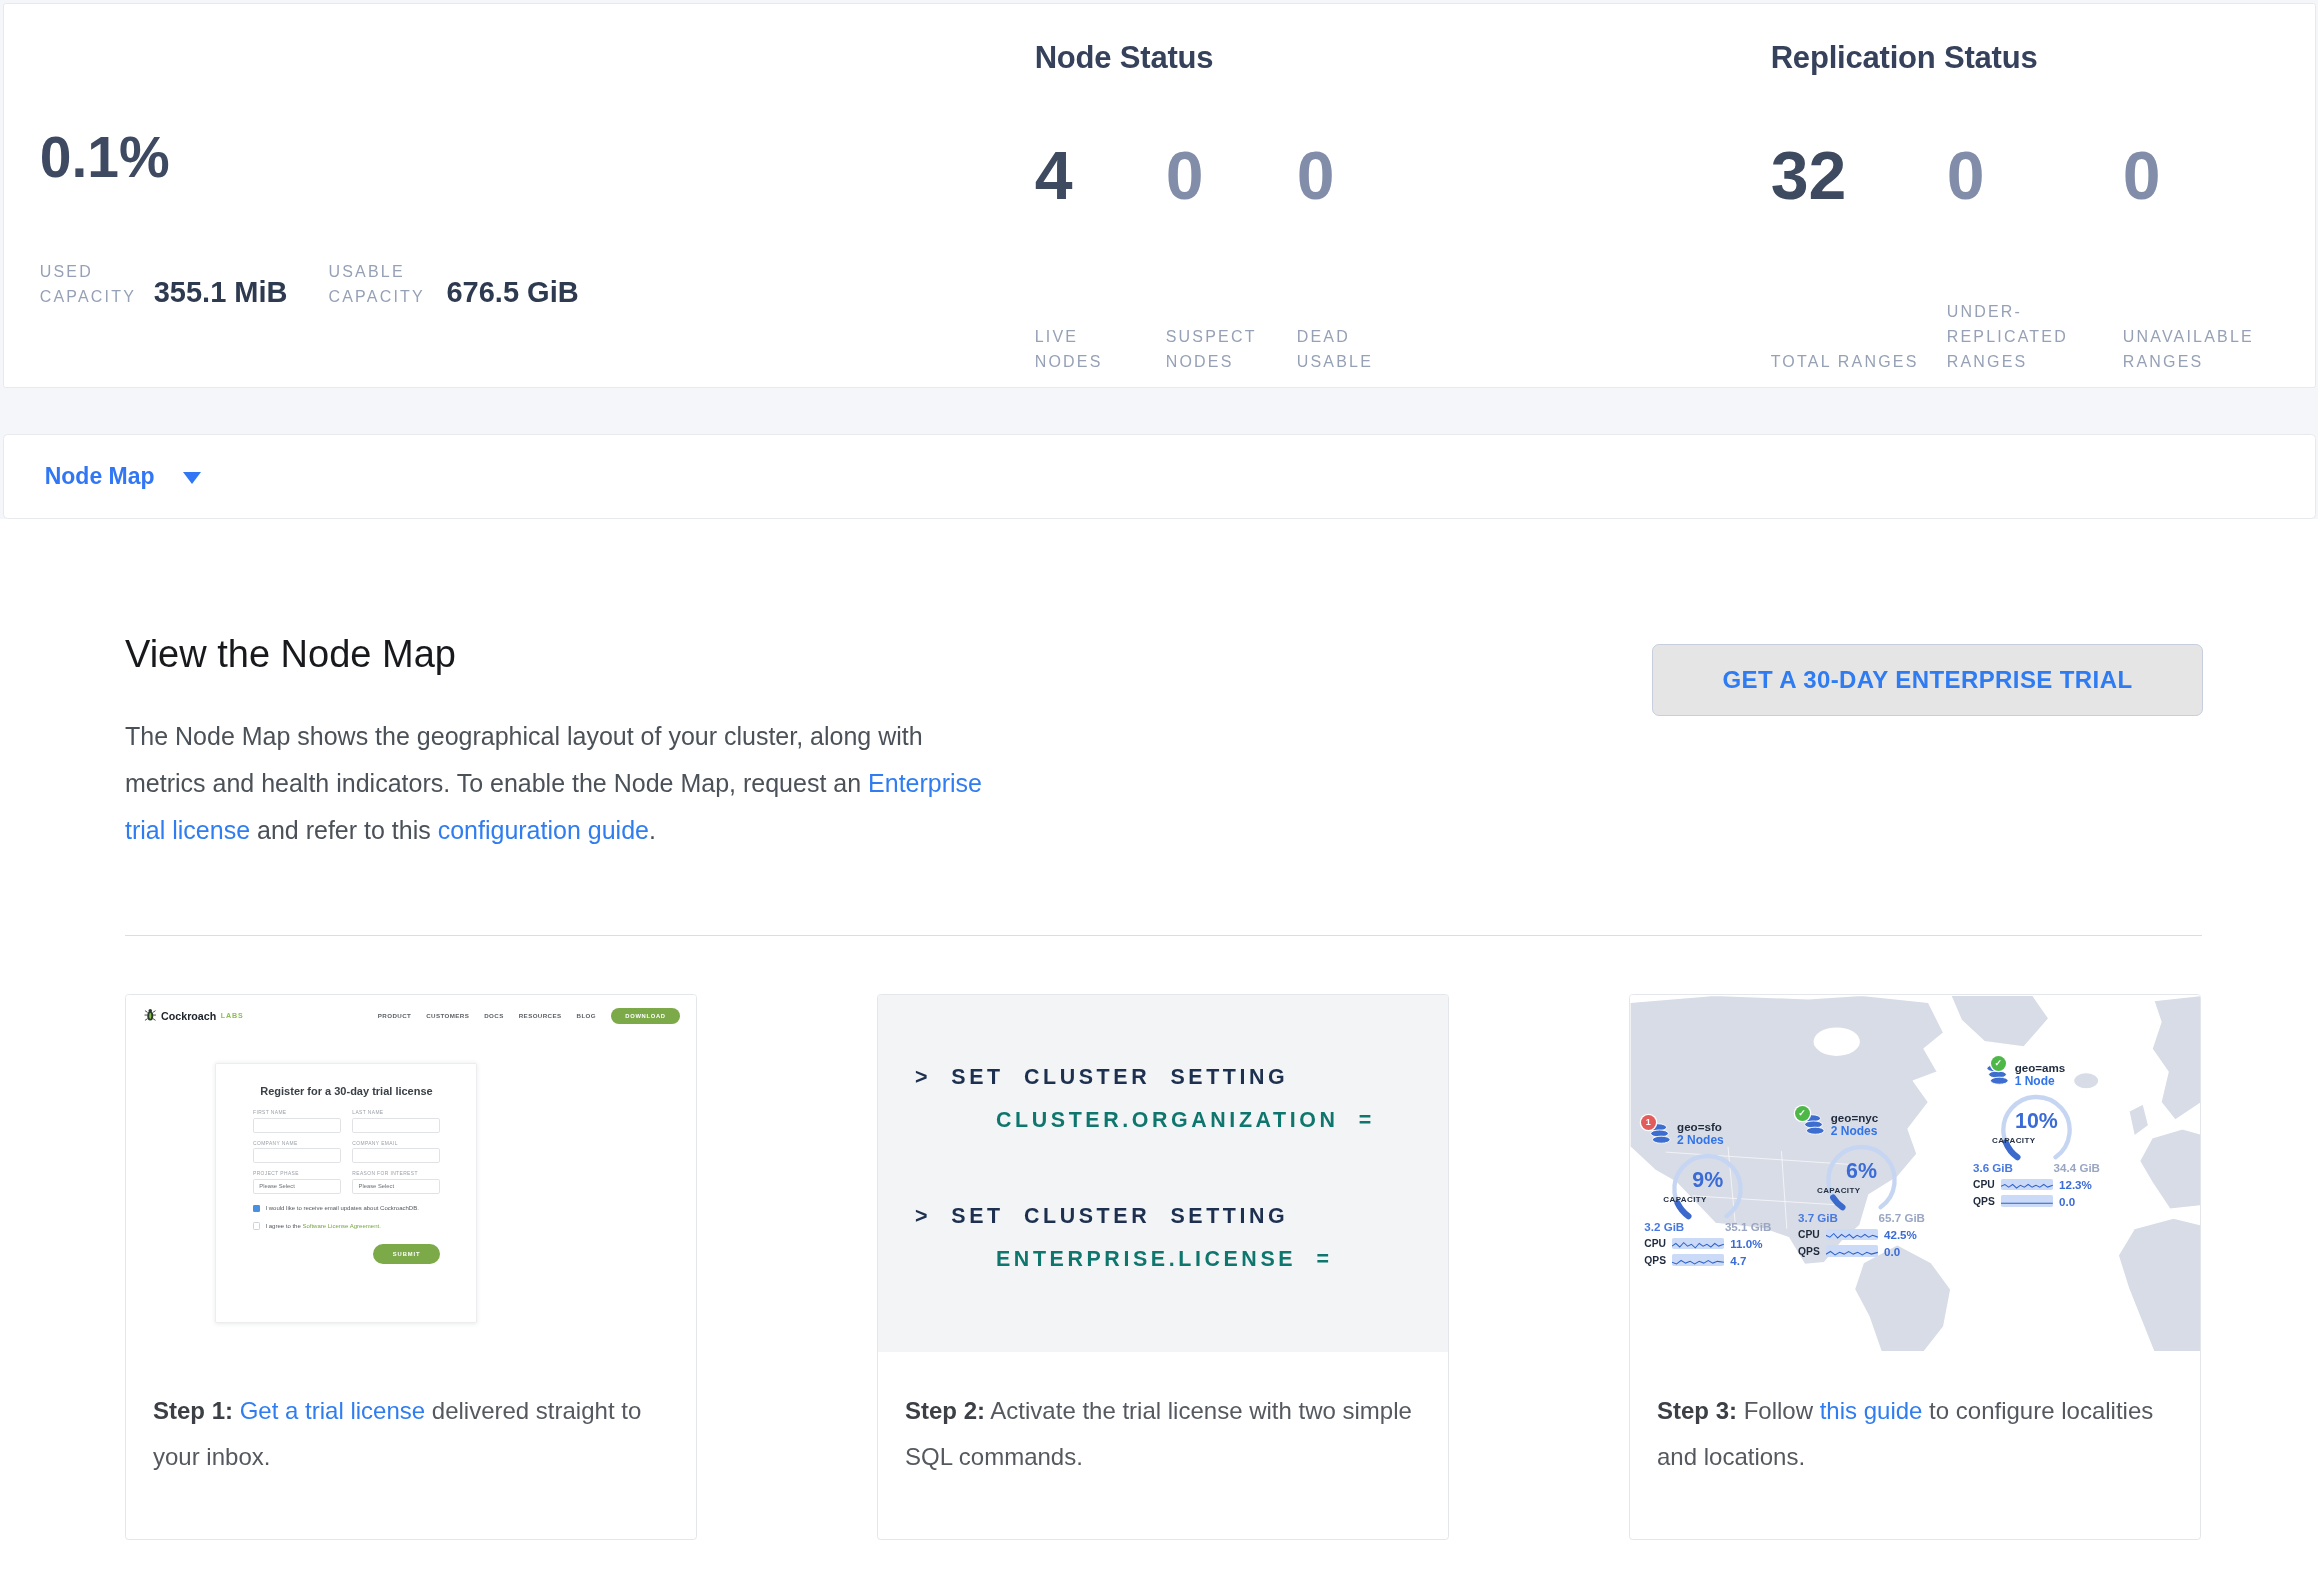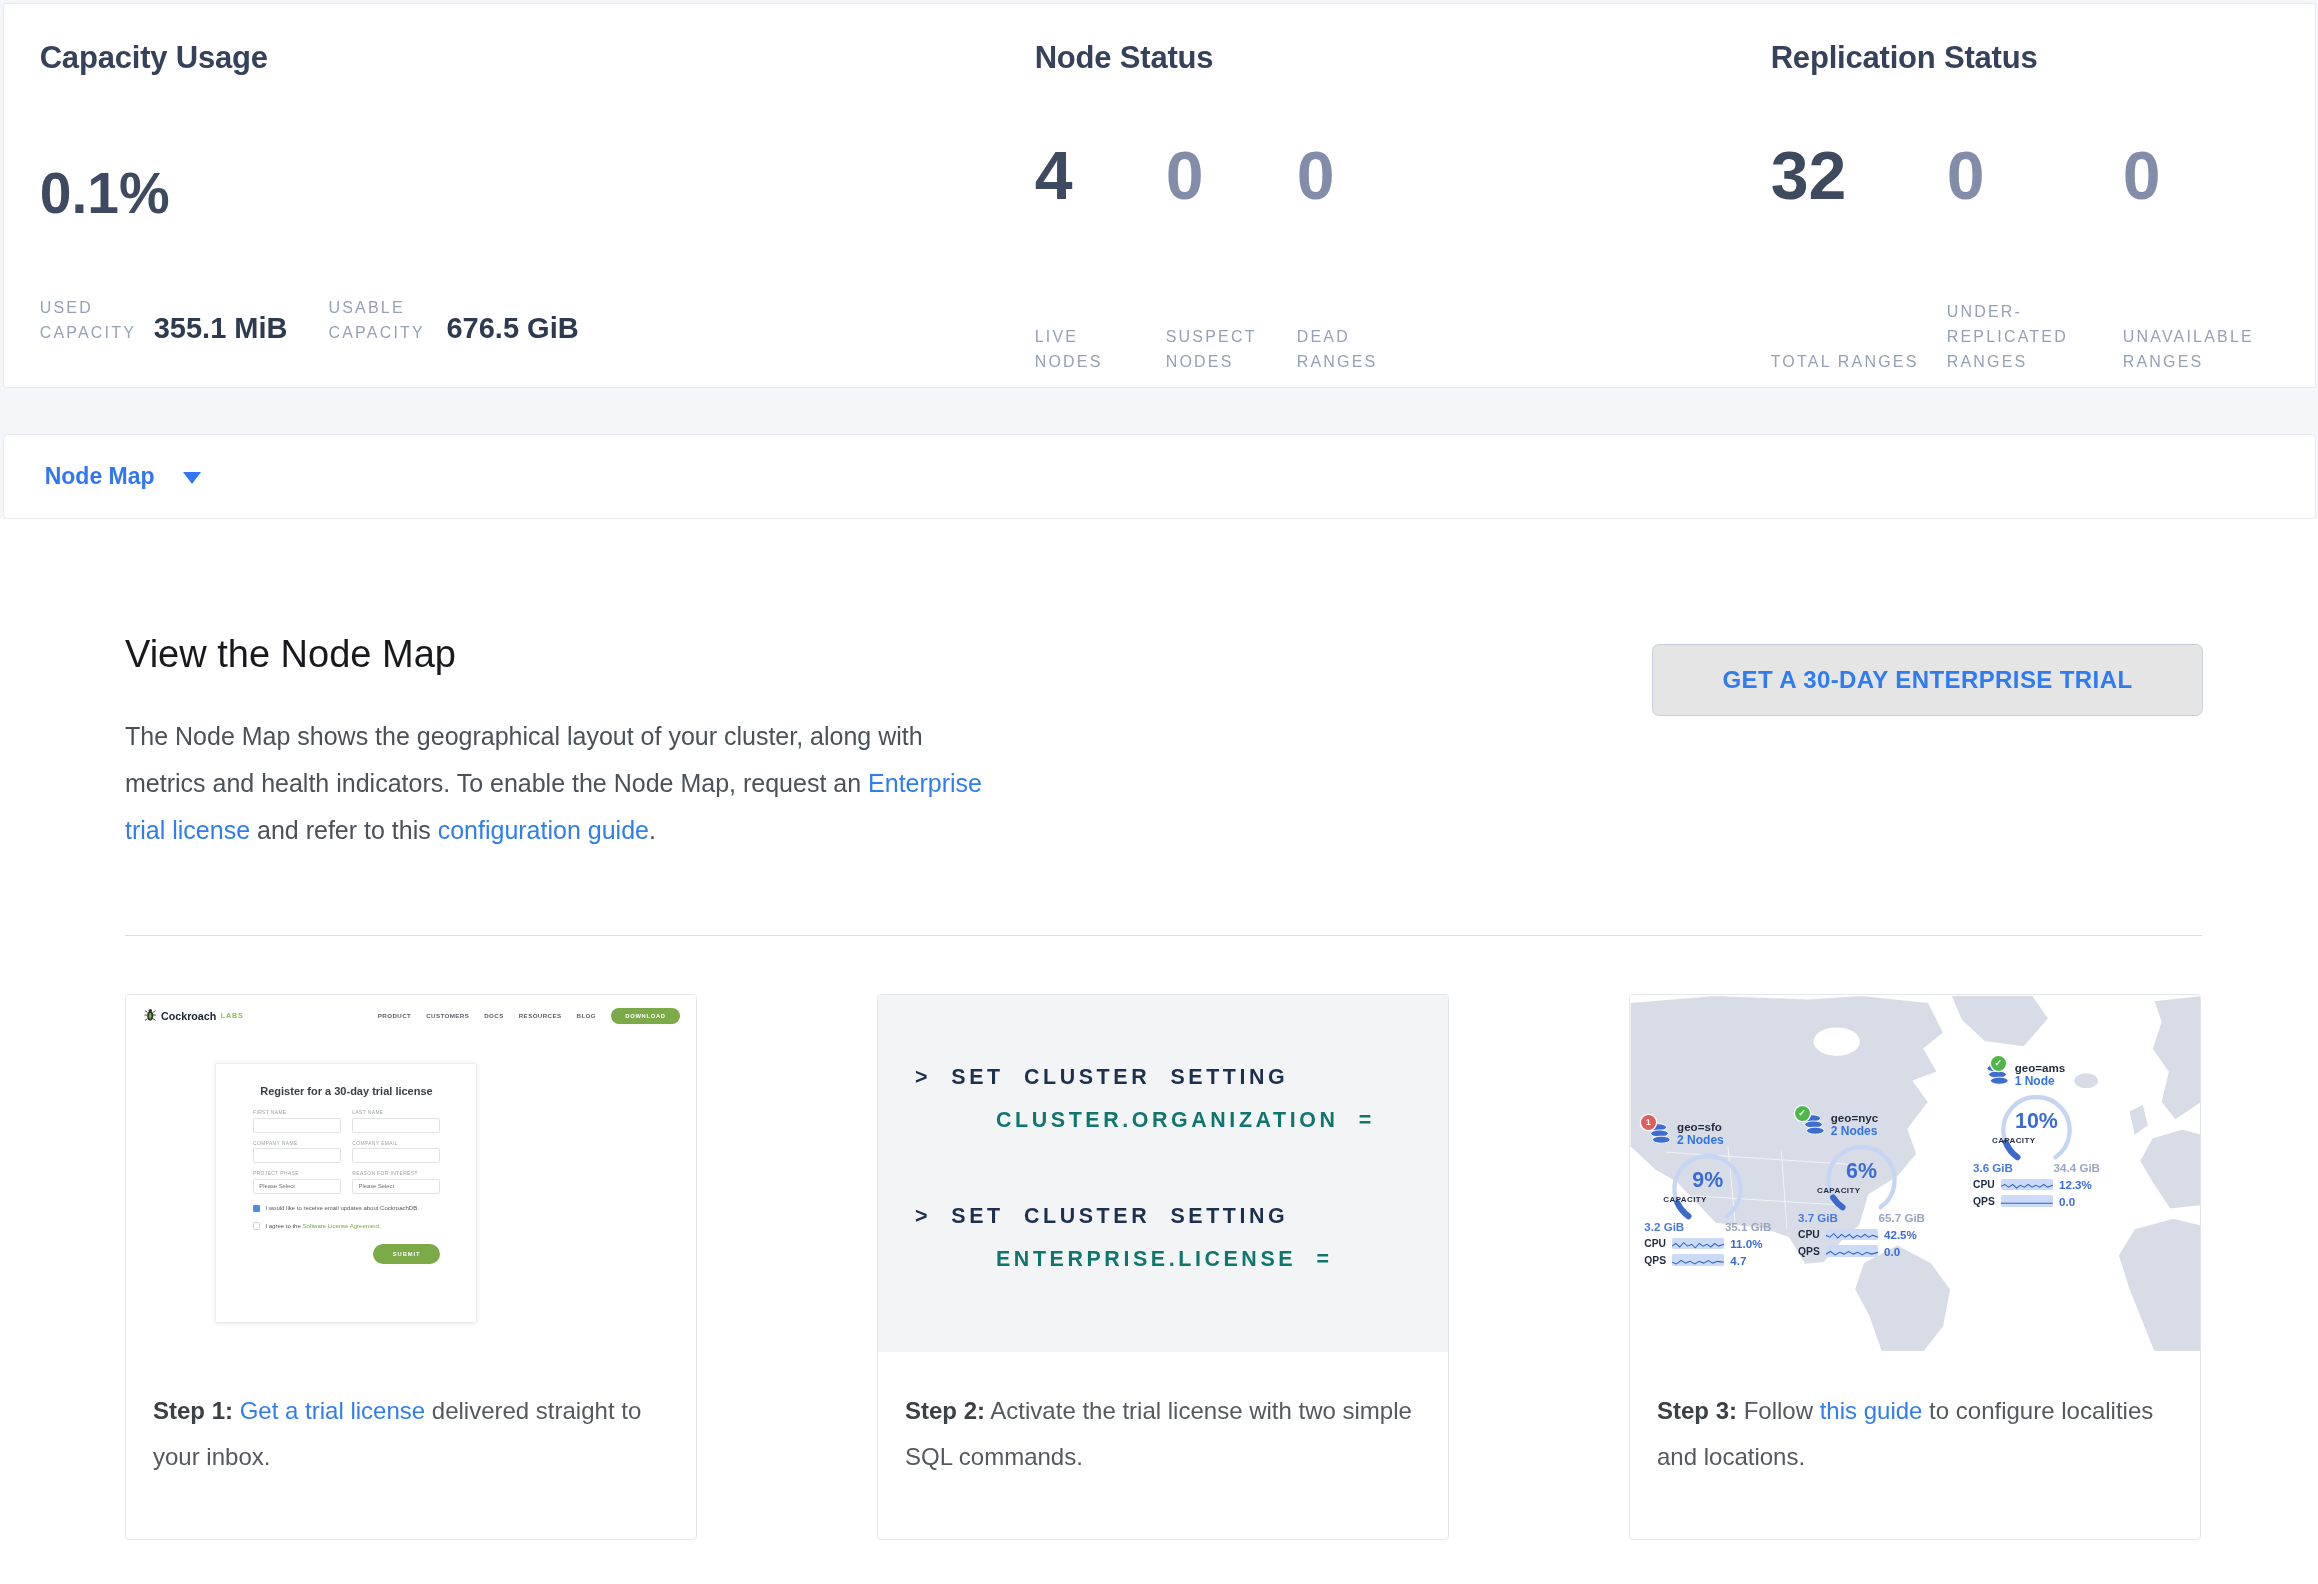--- a/index.html
+++ b/index.html
@@ -127,21 +127,20 @@
   .nw-stat-value { width:41px; margin-left:6.2px; font-size:11.6px; font-weight:700; color:#3a6bd6; }
 </style>
 </head>
 <body>
 
 <div class="page">
 
   <div class="top-panel">
 
     <div class="stat-group capacity">
-      <div class="stat-title">Capacity Usage</div>
       <div class="cap-row">
         <div class="cap-pct">0.1%</div>
       </div>
       <div class="cap-stats">
         <div class="u-label cap-stat-label">USED CAPACITY</div>
         <div class="cap-stat-value">355.1 MiB</div>
         <div class="u-label cap-stat-label" style="width:118px;">USABLE CAPACITY</div>
         <div class="cap-stat-value">676.5 GiB</div>
       </div>
     </div>
@@ -152,21 +151,21 @@
         <div class="metric-col">
           <div class="num primary">4</div>
           <div class="u-label metric-label">LIVE NODES</div>
         </div>
         <div class="metric-col">
           <div class="num secondary">0</div>
           <div class="u-label metric-label">SUSPECT NODES</div>
         </div>
         <div class="metric-col">
           <div class="num secondary">0</div>
-          <div class="u-label metric-label">DEAD RANGES</div>
+          <div class="u-label metric-label">DEAD USABLE</div>
         </div>
       </div>
     </div>
 
     <div class="stat-group replication">
       <div class="stat-title">Replication Status</div>
       <div class="metric-row">
         <div class="metric-col">
           <div class="num primary">32</div>
           <div class="u-label metric-label">TOTAL RANGES</div>

